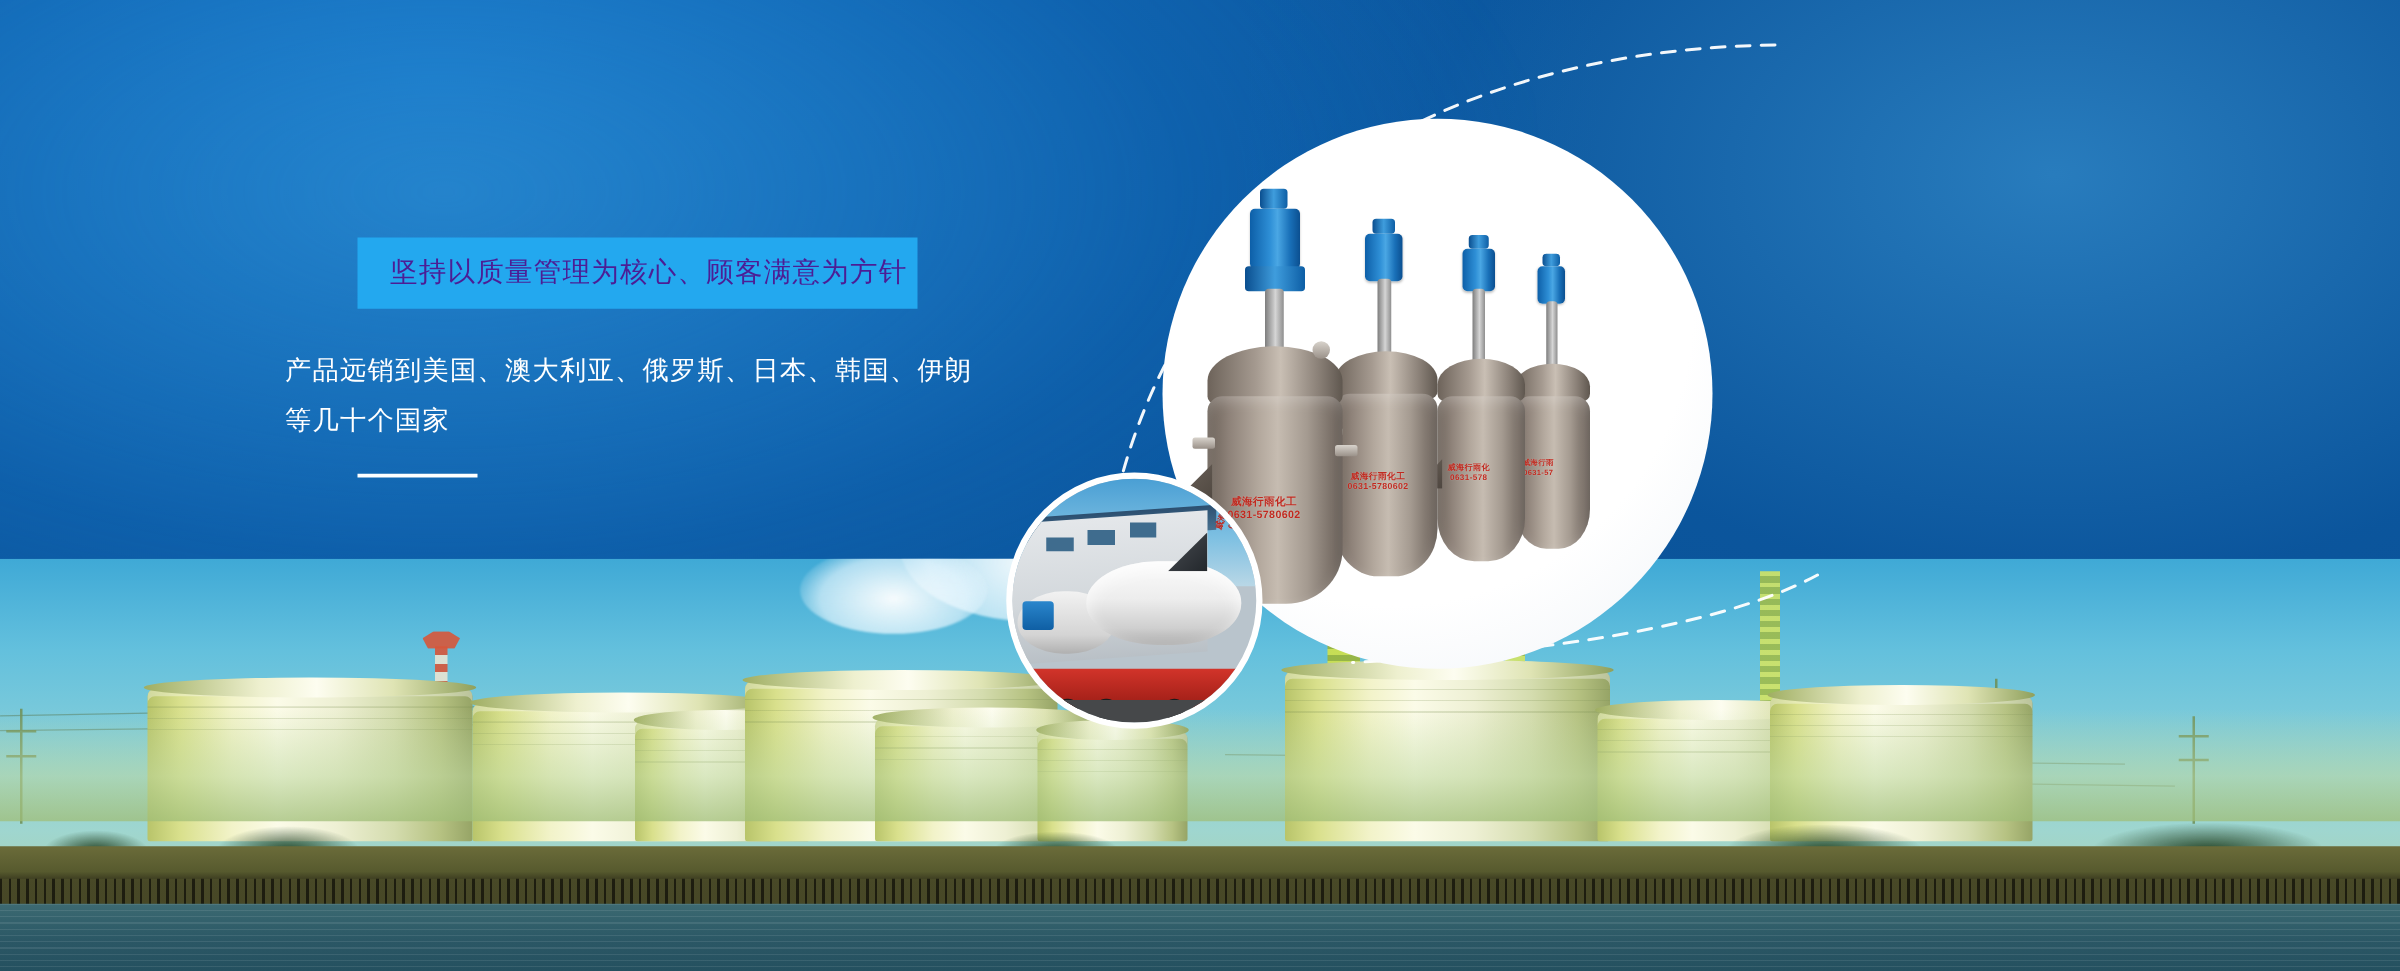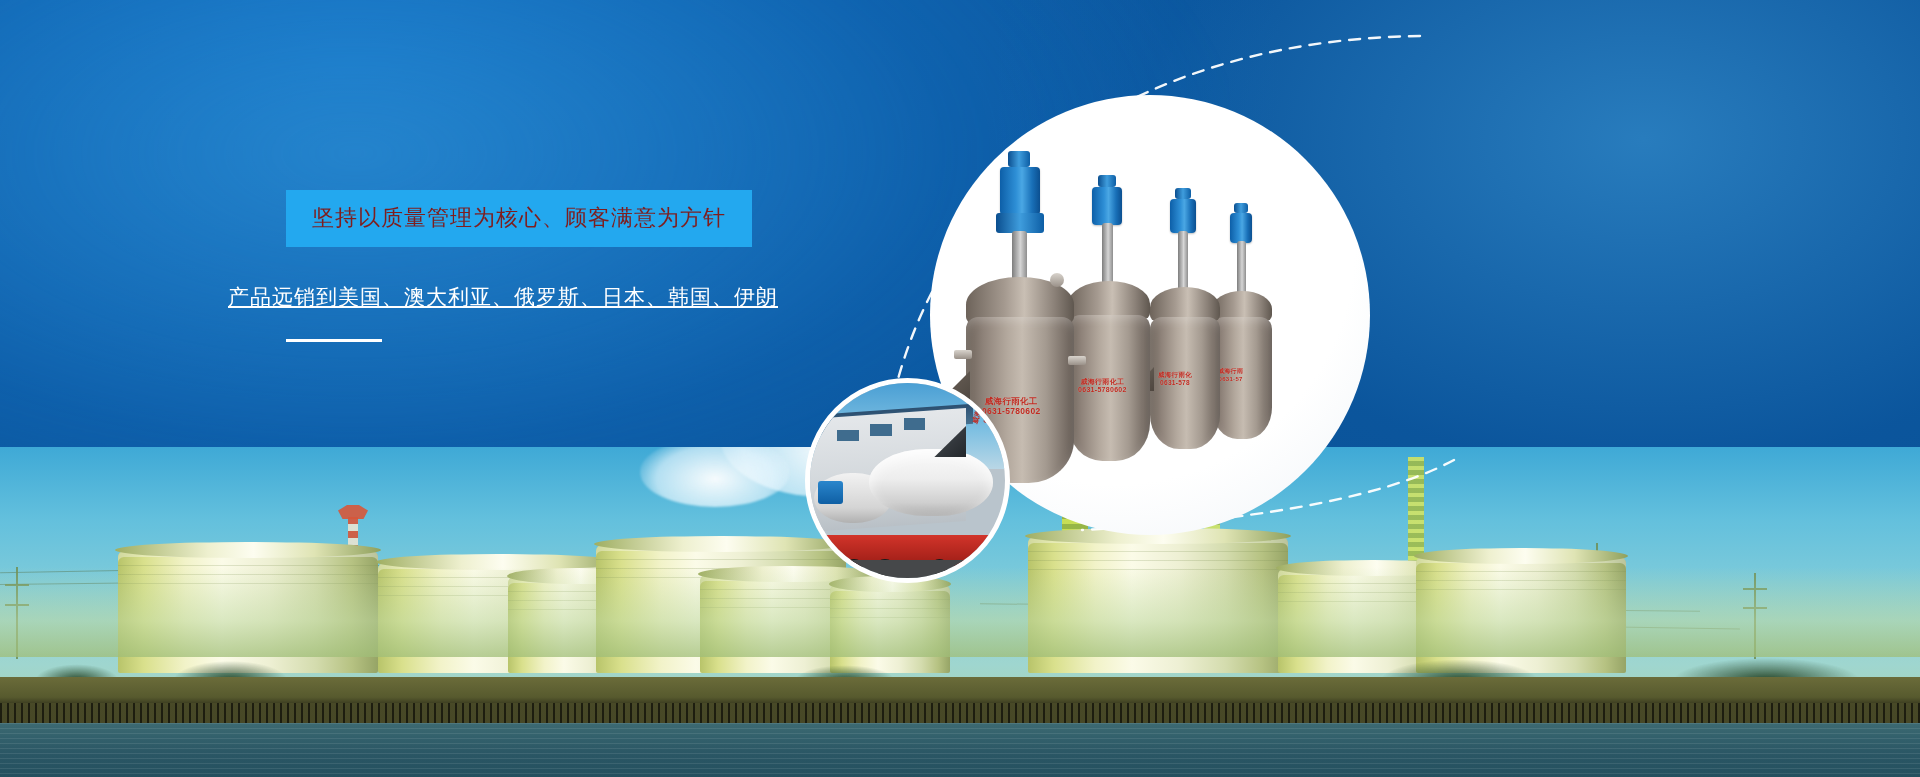--- a/index.html
+++ b/index.html
@@ -181,28 +181,28 @@
     transform:rotate(-72deg);transform-origin:left top;}
   
   .copy{position:absolute;left:228px;top:190px;width:660px;}
   .headline{
     font-size:50px;font-weight:bold;color:#ffffff;letter-spacing:1px;line-height:1;
     margin:0 0 26px 0;white-space:nowrap;
     text-shadow:0 2px 5px rgba(0,20,50,.35);
     font-family:"DejaVu Sans","Liberation Sans",sans-serif;
   }
   .pill{
-    display:inline-block;background:#23a8ef;color:#7f1d1d;
-    font-size:22px;line-height:1;padding:17px 26px 18px 26px;margin:0 0 0 58px;
+    display:inline-block;background:#23a8ef;color:#4c1d95;
+    font-size:22px;line-height:1;padding:17px 8px 18px 26px;margin:0 0 0 58px;
     letter-spacing:1px;white-space:nowrap;
   }
   .desc{
     margin:30px 0 0 0;color:#ffffff;font-size:21px;line-height:40px;letter-spacing:1px;
   }
-  .desc div{white-space:nowrap;text-decoration:underline;}
+  .desc div{white-space:nowrap;}
   .rule{margin:22px 0 0 58px;width:96px;height:3px;background:#ffffff;}
 </style>
 </head>
 <body>
 
 <div class="banner">
 
   <div class="sky"></div>
   <div class="sky-glow"></div>
   <div class="sky-right"></div>
@@ -336,17 +336,18 @@
     </div>
     <div class="cs-label" style="left:88%;top:20%;font-size:7px;">
       <span>0631-5780602</span>
     </div>
   </div>
 
   <div class="copy">
     <div class="pill">坚持以质量管理为核心、顾客满意为方针</div>
     <div class="desc">
       <div>产品远销到美国、澳大利亚、俄罗斯、日本、韩国、伊朗</div>
+      <div>等几十个国家</div>
     </div>
     <div class="rule"></div>
   </div>
 
 </div>
 
 </body></html>

